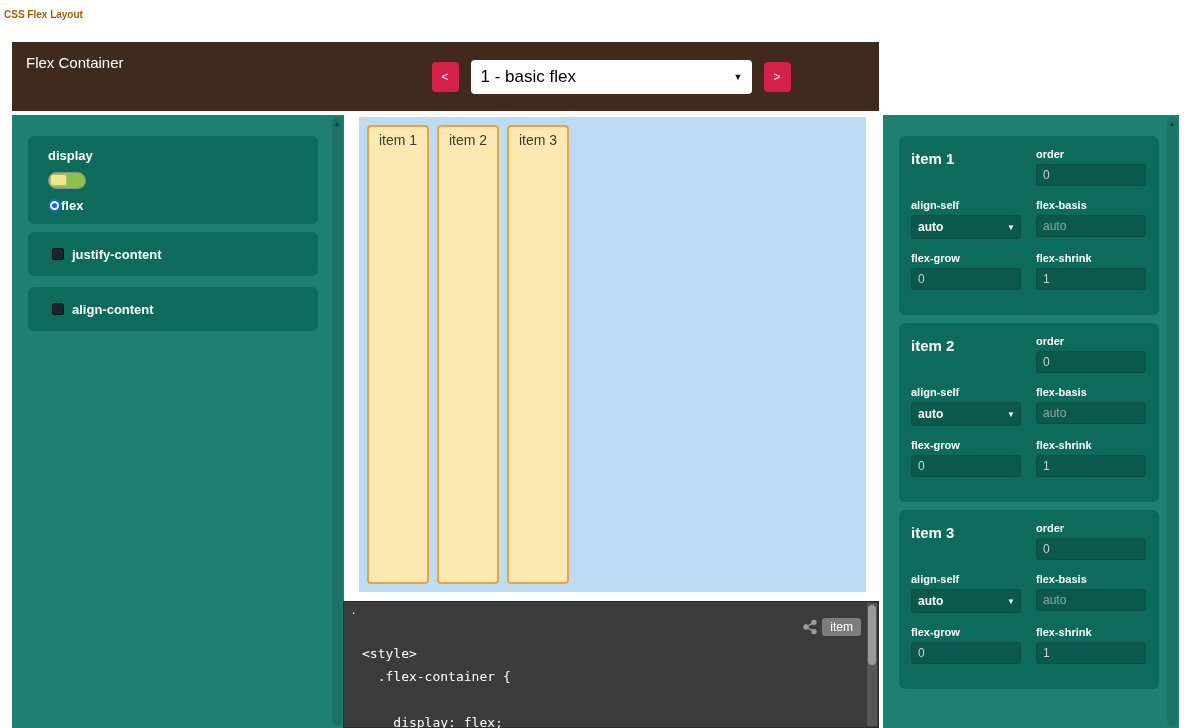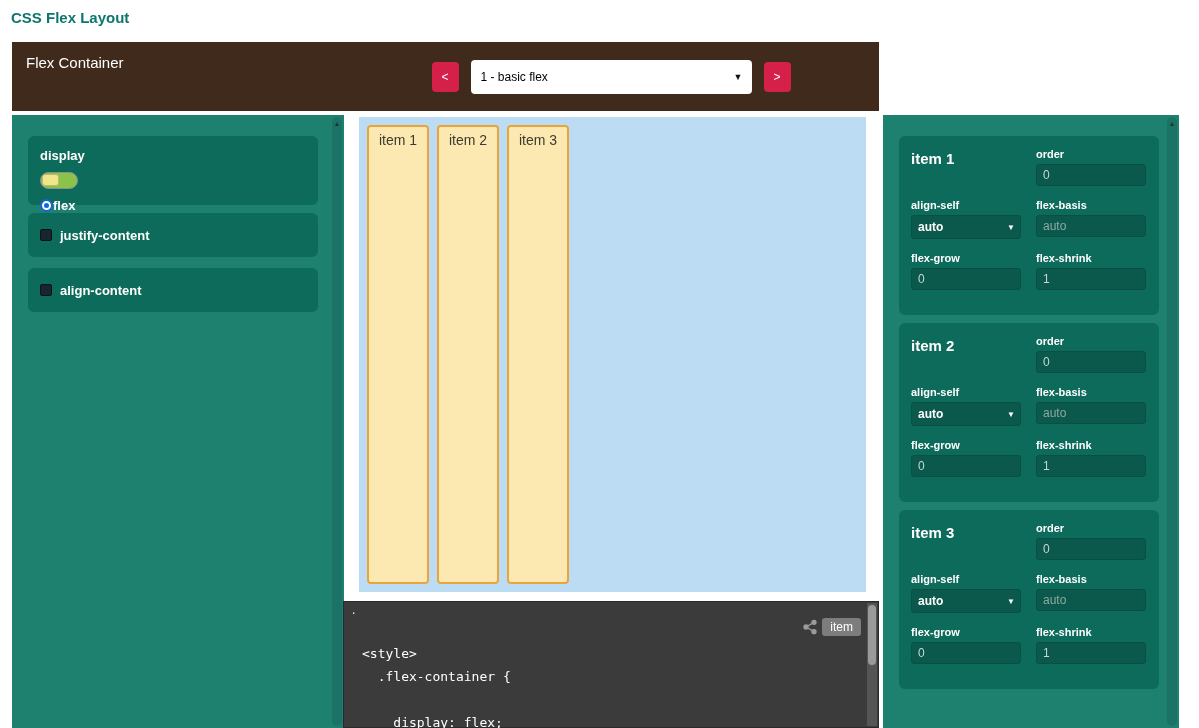--- a/index.html
+++ b/index.html
@@ -1,49 +1,49 @@
 <!DOCTYPE html>
 <html><head>
 <meta charset="utf-8">
 <style>
   *{box-sizing:border-box;margin:0;padding:0}
   html,body{width:1199px;height:728px}
   body{background:#fff;font-family:"Liberation Sans",sans-serif;position:relative;overflow:hidden}
 
-  .page-title{position:absolute;left:11px;top:9px;font-size:15px;font-weight:bold;color:#0f766e}
+  .page-title{position:absolute;left:4px;top:9px;font-size:10px;font-weight:bold;color:#a16207}
 
   .col{position:absolute;top:42px;height:686px}
   .col-left{left:12px;width:332px}
   .col-mid{left:343px;width:536px}
   .col-right{left:883px;width:296px}
 
   .panel-header{height:69px;background:#3f2a1b;color:#fff;font-size:15px;padding:12px 14px;position:relative}
   .panel-body{position:absolute;top:73px;left:0;right:0;bottom:0;background:#1e8170;padding:21px 26px 10px 16px;overflow:hidden}
 
   
   .card{background:#0d6b5b;border-radius:6px;color:#fff}
-  .display-card{height:69px;padding:10px 12px;margin-bottom:8px}
+  .display-card{height:88px;padding:10px 20px;margin-bottom:8px}
   .display-label{font-size:13px;font-weight:bold}
   .toggle{width:38px;height:17px;background:#8bc34a;border:1px solid #8f8f8f;border-radius:9px;margin:8px 0 9px;position:relative;cursor:pointer}
   .knob{position:absolute;left:1px;top:1px;width:17px;height:12px;background:#f0e68c;border:1px solid #bdb76b;border-radius:3px}
   .radio-row{display:flex;align-items:center;gap:0;font-size:13px;font-weight:bold}
   .radio{width:13px;height:13px;border-radius:50%;background:#fff;border:2px solid #1366d6;position:relative;display:inline-block;cursor:pointer}
   .radio::after{content:"";position:absolute;left:2px;top:2px;width:5px;height:5px;background:#1366d6;border-radius:50%}
-  .prop-card{height:44px;display:flex;align-items:center;padding:0 12px;gap:8px;margin-bottom:11px}
+  .prop-card{height:44px;display:flex;align-items:center;padding:0 24px;gap:8px;margin-bottom:11px}
   .cb{width:12px;height:12px;background:#18242e;border:1px solid #0b1217;border-radius:2px;flex:none;cursor:pointer}
   .prop-label{font-size:13px;font-weight:bold}
 
   .vscroll{position:absolute;top:2px;right:2px;bottom:2px;width:10px;background:rgba(0,0,0,0.10);border-radius:5px}
   .scroll-arrow{display:block;text-align:center;font-size:7px;color:#163a33;padding-top:3px}
 
   
   .mid-header{height:69px;background:#3f2a1b;display:flex;align-items:center;justify-content:center;gap:12px}
   .nav-btn{width:27px;height:30px;background:#d5204a;color:#fff;border:none;border-radius:4px;font-size:12px;font-family:inherit;cursor:pointer}
   .sel-wrap{position:relative;width:281px;height:34px}
-  .example-select{width:100%;height:100%;border:none;border-radius:4px;background:#fff;font-size:12px;font-family:inherit;padding:0 24px 0 10px;-webkit-appearance:none;appearance:none;color:#000}
+  .example-select{width:100%;height:100%;border:none;border-radius:4px;background:#fff;font-size:17px;font-family:inherit;padding:0 24px 0 10px;-webkit-appearance:none;appearance:none;color:#000}
   .sel-caret{position:absolute;right:9px;top:50%;transform:translateY(-50%);font-size:9px;color:#111;pointer-events:none}
 
   .preview{position:absolute;left:16px;top:75px;width:507px;height:475px;background:#bcdcf3;padding:8px;display:flex;align-items:stretch}
   .p-item{width:62px;flex:none;background:#fce9b2;border:2px solid #eaa43e;border-radius:4px;margin-right:8px;color:#3f3a2c;font-size:14px;text-align:center;padding-top:5px}
 
   .code-box{position:absolute;left:0;top:559px;width:536px;height:127px;background:#3b3b3b;border:1px solid #2a2a2a;color:#fff}
   .corner-dot{position:absolute;left:8px;top:1px;font-size:12px;color:#fff}
   .code-pre{position:absolute;left:18px;top:40px;font-family:"DejaVu Sans Mono","Liberation Mono",monospace;font-size:13px;line-height:23px;white-space:pre;color:#fff}
   .copy-btn{position:absolute;right:17px;top:16px;background:#7d7d7d;color:#fff;border:none;border-radius:3px;font-size:12px;padding:2px 8px;font-family:inherit;cursor:pointer}
   .share-icon{position:absolute;right:60px;top:17px;width:16px;height:16px}

